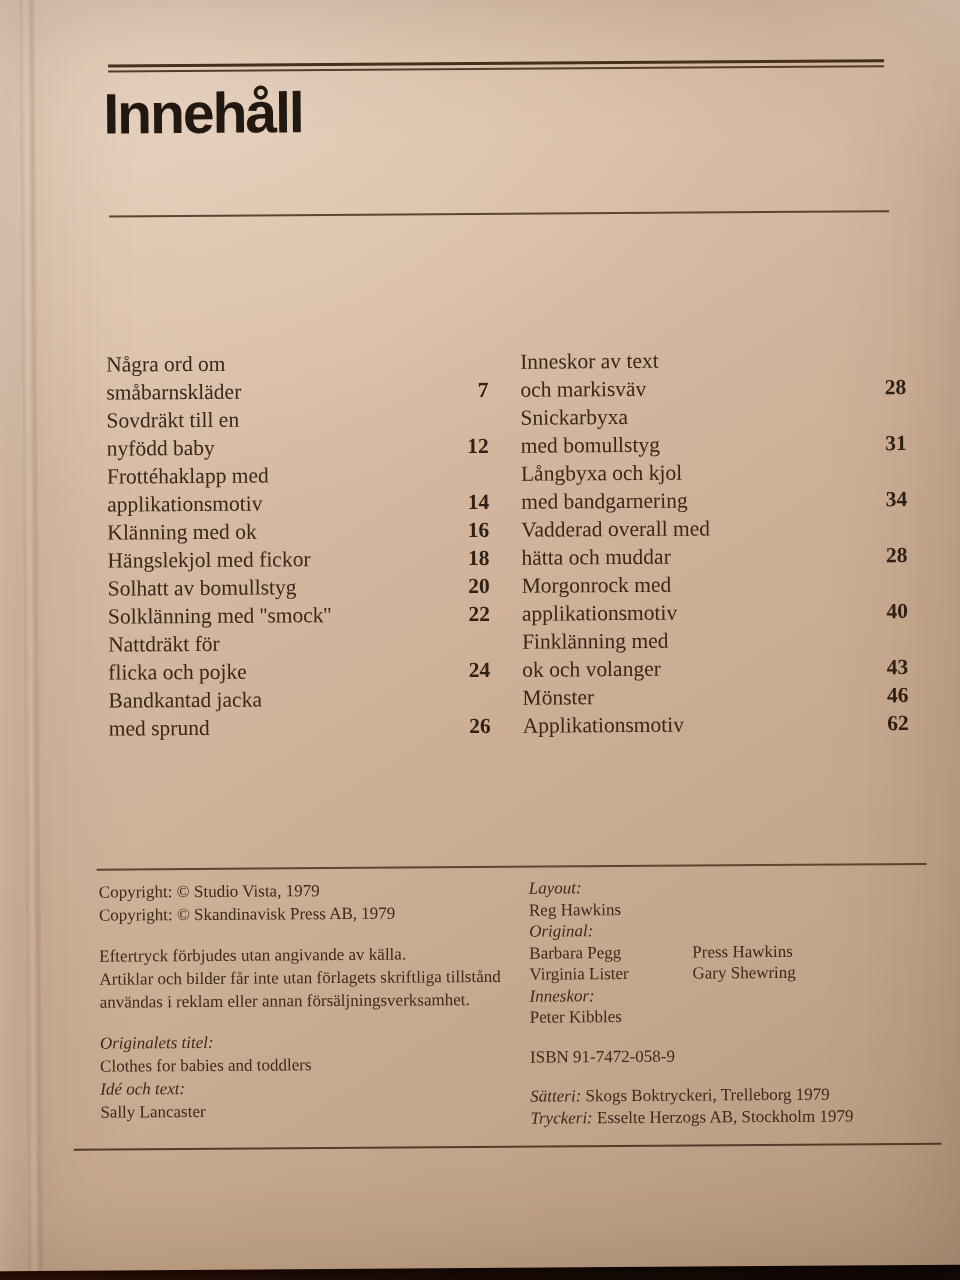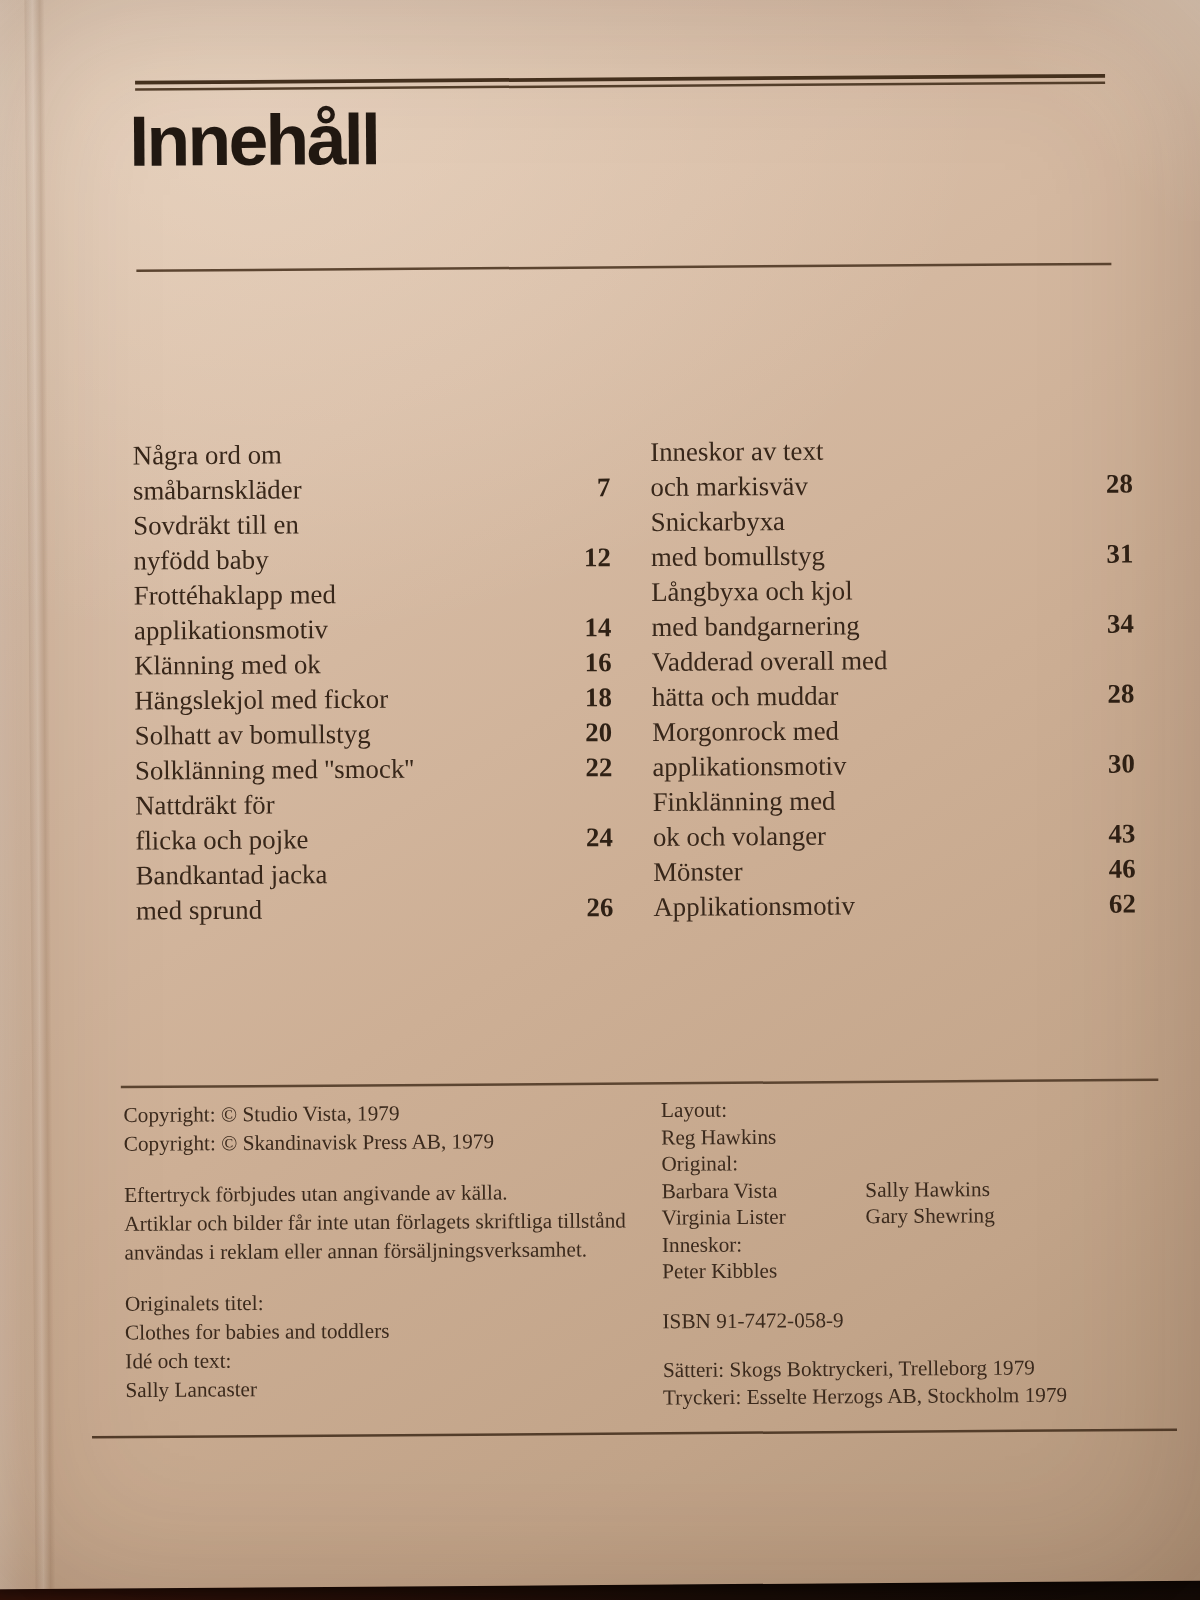--- a/index.html
+++ b/index.html
@@ -60,21 +60,21 @@
   .toc-left  { left:108px; width:382px; }
   .toc-right { left:522px; width:386px; }
   .toc-line { display:flex; justify-content:space-between; align-items:baseline; height:28px; line-height:28px; }
   .toc-page { font-weight:700; color:#2f2115; }
 
   
   .imprint { position:absolute; top:878px; font-size:17px; color:#3b2a1d; }
   .imprint-left  { left:97px;  width:424px; line-height:23px; }
   .imprint-right { left:527px; width:414px; line-height:21.5px; }
   .imp-gap { margin-top:18px; }
-  .imp-italic { }
+  .imp-italic { font-style:italic; }
   .imp-c1 { display:inline-block; width:163px; }
 </style>
 </head>
 <body>
 
 <div class="page">
   <div class="edge-band"></div>
   <div class="edge-crease"></div>
   <div class="corner-fold"></div>
 
@@ -192,21 +192,21 @@
             <span>hätta och muddar</span>
             <span class="toc-page">28</span>
           </div>
         </div>
         <div>
           <div class="toc-line">
             <span>Morgonrock med</span>
           </div>
           <div class="toc-line">
             <span>applikationsmotiv</span>
-            <span class="toc-page">30</span>
+            <span class="toc-page">40</span>
           </div>
         </div>
         <div>
           <div class="toc-line">
             <span>Finklänning med</span>
           </div>
           <div class="toc-line">
             <span>ok och volanger</span>
             <span class="toc-page">43</span>
           </div>
@@ -235,21 +235,21 @@
         <div class="imp-row"><span>användas i reklam eller annan försäljningsverksamhet.</span></div>
         <div class="imp-row imp-gap"><span class="imp-italic">Originalets titel:</span></div>
         <div class="imp-row"><span>Clothes for babies and toddlers</span></div>
         <div class="imp-row"><span class="imp-italic">Idé och text:</span></div>
         <div class="imp-row"><span>Sally Lancaster</span></div>
       </div>
     <div class="imprint imprint-right" id="imprint-right">
         <div class="imp-row"><span class="imp-italic">Layout:</span></div>
         <div class="imp-row"><span>Reg Hawkins</span></div>
         <div class="imp-row"><span class="imp-italic">Original:</span></div>
-        <div class="imp-row"><span class="imp-c1">Barbara Vista</span><span>Sally Hawkins</span></div>
+        <div class="imp-row"><span class="imp-c1">Barbara Pegg</span><span>Press Hawkins</span></div>
         <div class="imp-row"><span class="imp-c1">Virginia Lister</span><span>Gary Shewring</span></div>
         <div class="imp-row"><span class="imp-italic">Inneskor:</span></div>
         <div class="imp-row"><span>Peter Kibbles</span></div>
         <div class="imp-row imp-gap"><span>ISBN 91-7472-058-9</span></div>
         <div class="imp-row imp-gap"><span class="imp-italic">Sätteri:</span><span> Skogs Boktryckeri, Trelleborg 1979</span></div>
         <div class="imp-row"><span class="imp-italic">Tryckeri:</span><span> Esselte Herzogs AB, Stockholm 1979</span></div>
       </div>
 
     <div class="rule rule-bottom"></div>
   </div>

